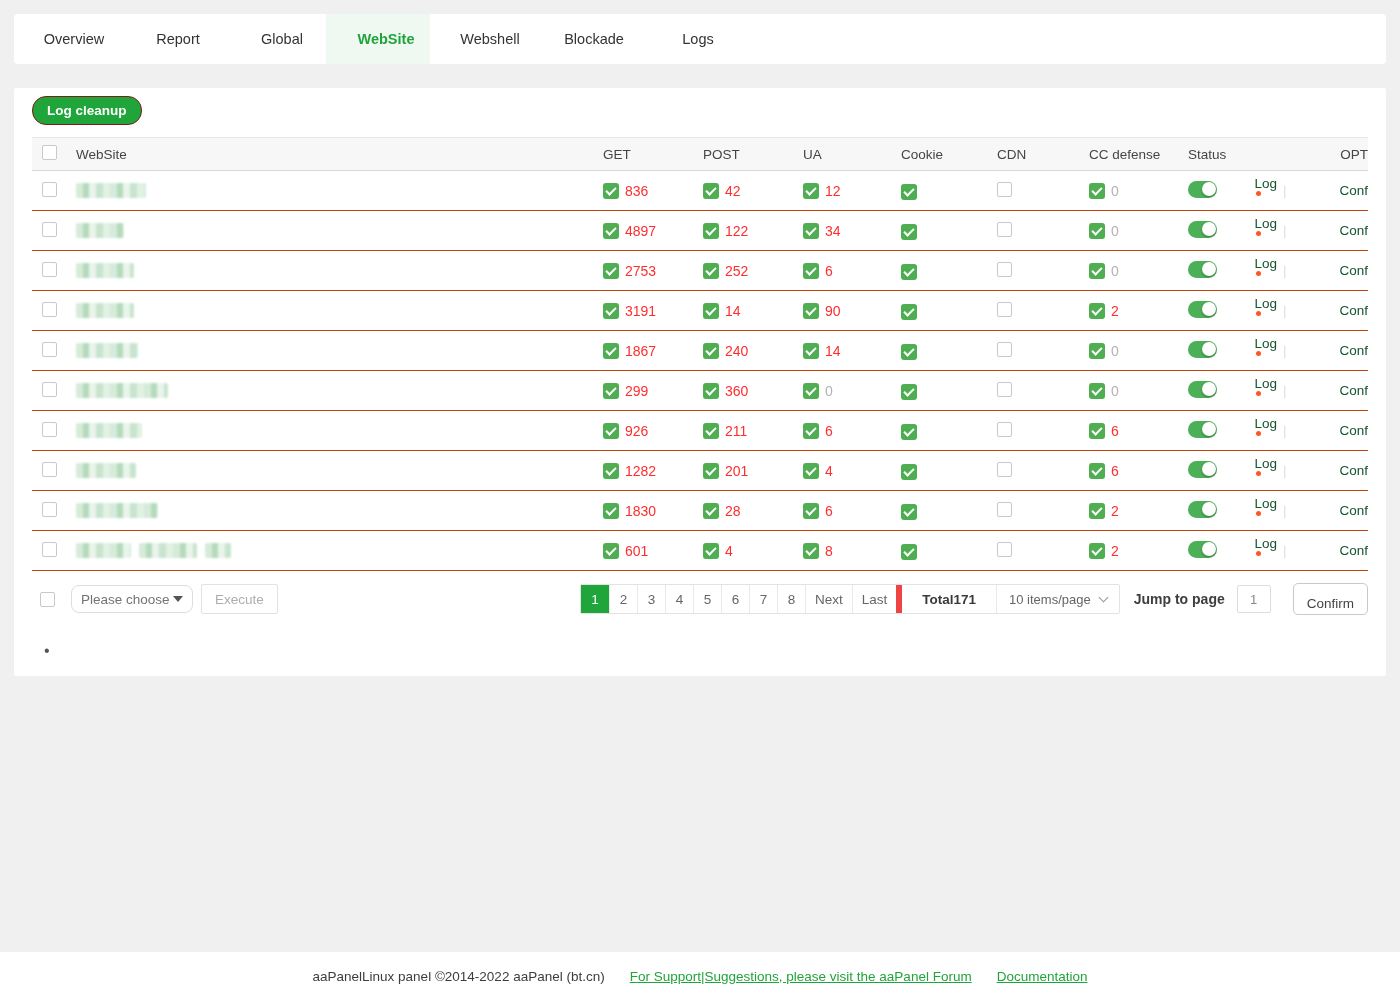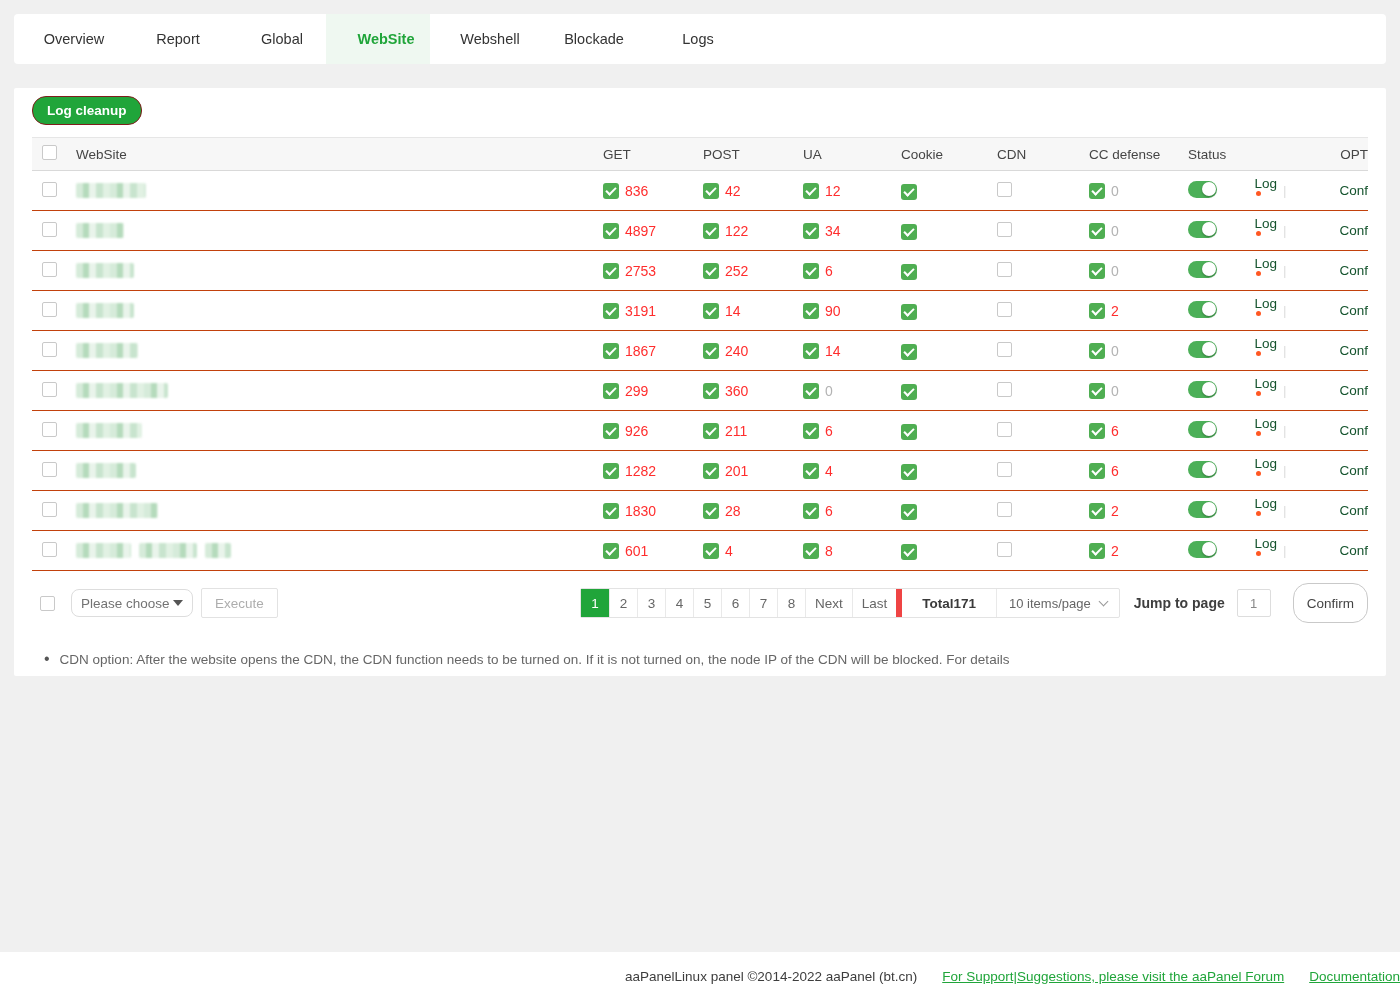--- a/index.html
+++ b/index.html
@@ -119,31 +119,31 @@
     width:7px; height:7px; border-right:1.6px solid #999; border-bottom:1.6px solid #999;
     transform:rotate(45deg); margin-top:-4px;
   }
   .jump { display:flex; align-items:center; margin-left:14px; }
   .jump-label { font-size:14px; font-weight:600; color:#3e3e3e; }
   .jump-input {
     width:34px; height:28px; margin-left:12px; border:1px solid #ddd; border-radius:2px;
     text-align:center; color:#888; font-size:13px; font-family:inherit; outline:none;
   }
   .btn-confirm {
-    margin-left:22px; height:40px; padding:12px 13px; background:#fff;
-    border:1px solid #c9c9c9; border-radius:15px; color:#444; font-size:13.5px;
+    margin-left:22px; height:32px; padding:12px 13px; background:#fff;
+    border:1px solid #c9c9c9; border-radius:5px; color:#444; font-size:13.5px;
     font-family:inherit; cursor:pointer;
   }
   
   .note { margin-top:27px; display:flex; align-items:center; font-size:13.5px; color:#666; }
   .note .bullet { font-size:16px; color:#555; margin:0 10px 0 12px; }
   
   .footer {
     position:absolute; left:0; right:0; bottom:0; height:48px; background:#fff;
-    display:flex; align-items:center; justify-content:flex-end; gap:25px; font-size:13.5px;
+    display:flex; align-items:center; justify-content:center; gap:25px; font-size:13.5px;
   }
   .footer .copy { color:#3d3d3d; }
   .footer a { color:#20a53a; text-decoration:underline; cursor:pointer; }
 </style>
 </head>
 <body>
 
 <div class="tabbar">
     <div class="tab">Overview</div>
     <div class="tab">Report</div>
@@ -507,21 +507,20 @@
     <div class="jump">
       <span class="jump-label">Jump to page</span>
       <input class="jump-input" value="1" style="">
       <button class="btn-confirm">Confirm</button>
     </div>
   </div>
 
   
   <div class="note">
     <span class="bullet">•</span>
-    <span>CDN option: After the website opens the CDN, the CDN function needs to be turned on. If it is not turned on, the node IP of the CDN will be blocked. For details</span>
   </div>
 </div>
 
 <div class="footer">
   <span class="copy">aaPanelLinux panel ©2014-2022 aaPanel (bt.cn)</span>
   <a>For Support|Suggestions, please visit the aaPanel Forum</a>
   <a>Documentation</a>
 </div>
 
 </body></html>

